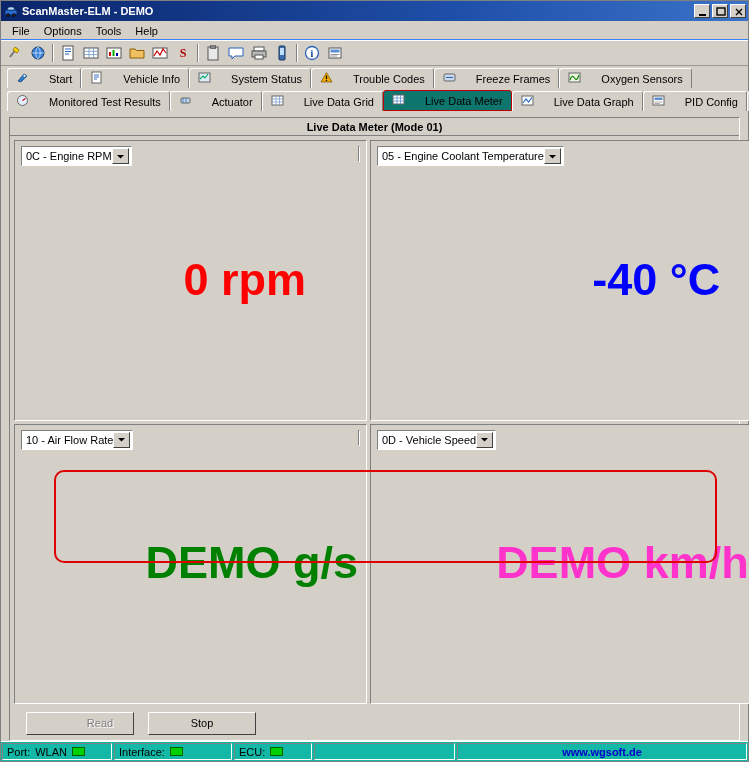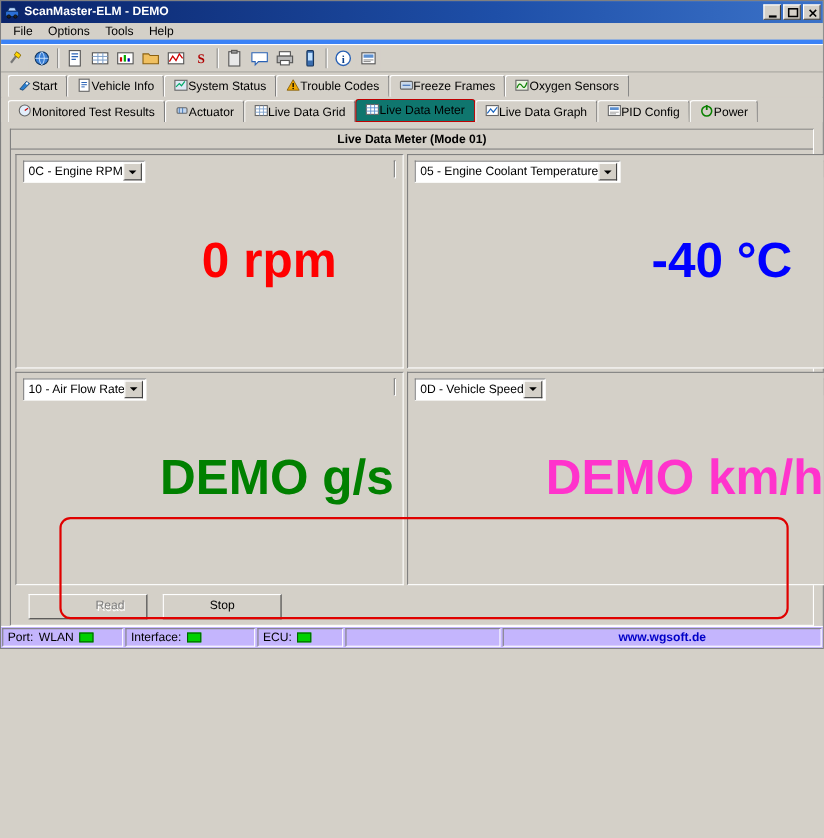--- a/index.html
+++ b/index.html
@@ -6,21 +6,21 @@
   html, body { margin:0; padding:0; }
   body {
     width: 749px; height: 762px;
     font-family: "Liberation Sans", sans-serif;
     font-size: 11px;
     background: #d4d0c8;
     color: #000;
     overflow: hidden;
   }
   .window {
-    width: 749px; height: 590px;
+    width: 749px; height: 762px;
     border: 1px solid #808080;
     background: #d4d0c8;
     position: relative;
     display: flex;
     flex-direction: column;
   }
   
   .titlebar {
     height: 20px;
     background: linear-gradient(to right, #0a246a 0%, #1e4fa8 60%, #3b72c8 100%);
@@ -51,24 +51,24 @@
     line-height: 12px;
     text-align: center;
     font-family: "Liberation Sans", sans-serif;
     position: relative;
   }
   .tb-btn svg { position:absolute; left:2px; top:1px; }
   
   .menubar {
     height: 19px;
     display: flex;
-    align-items: center;
+    align-items: flex-end;
     padding-left: 4px;
     background: #d4d0c8;
-    border-bottom: 4px solid #3b82f6;
+    border-bottom: 1px solid #3b82f6;
   }
   .menubar .mi {
     padding: 2px 7px;
     font-size: 11px;
   }
   
   .toolbar {
     height: 26px;
     display: flex;
     align-items: center;
@@ -96,21 +96,21 @@
   .tabstrip {
     display: flex;
     padding: 0 6px;
     background: #d4d0c8;
     height: 22px;
     align-items: flex-end;
     gap: 0px;
   }
   .tab {
     height: 20px;
-    display: flex; align-items: center; gap: 0;
+    display: flex; align-items: center; gap: 20px;
     padding: 0 8px;
     border: 1px solid #fff;
     border-right-color: #808080;
     border-bottom: none;
     background: #d4d0c8;
     border-radius: 3px 3px 0 0;
     font-size: 11px;
     white-space: nowrap;
     position: relative;
     margin-top: 30px;
@@ -226,21 +226,21 @@
     display:flex; align-items:center; justify-content:center;
     font-family: "Liberation Sans", sans-serif;
   }
   .btn.disabled { color: #808080; text-shadow: 1px 1px 0 #fff; padding-left: 40px; }
   
   .statusbar {
     height: 20px;
     display: flex;
     align-items: stretch;
     border-top: 1px solid #fff;
-    background: #c4b5fd;
+    background: #14b8a6;
     font-size: 11px;
   }
   .sb-cell {
     border: 1px solid #808080;
     border-top-color:#808080;
     border-left-color:#808080;
     border-right-color:#fff; border-bottom-color:#fff;
     display: flex; align-items: center;
     padding: 0 4px;
     gap: 5px;

